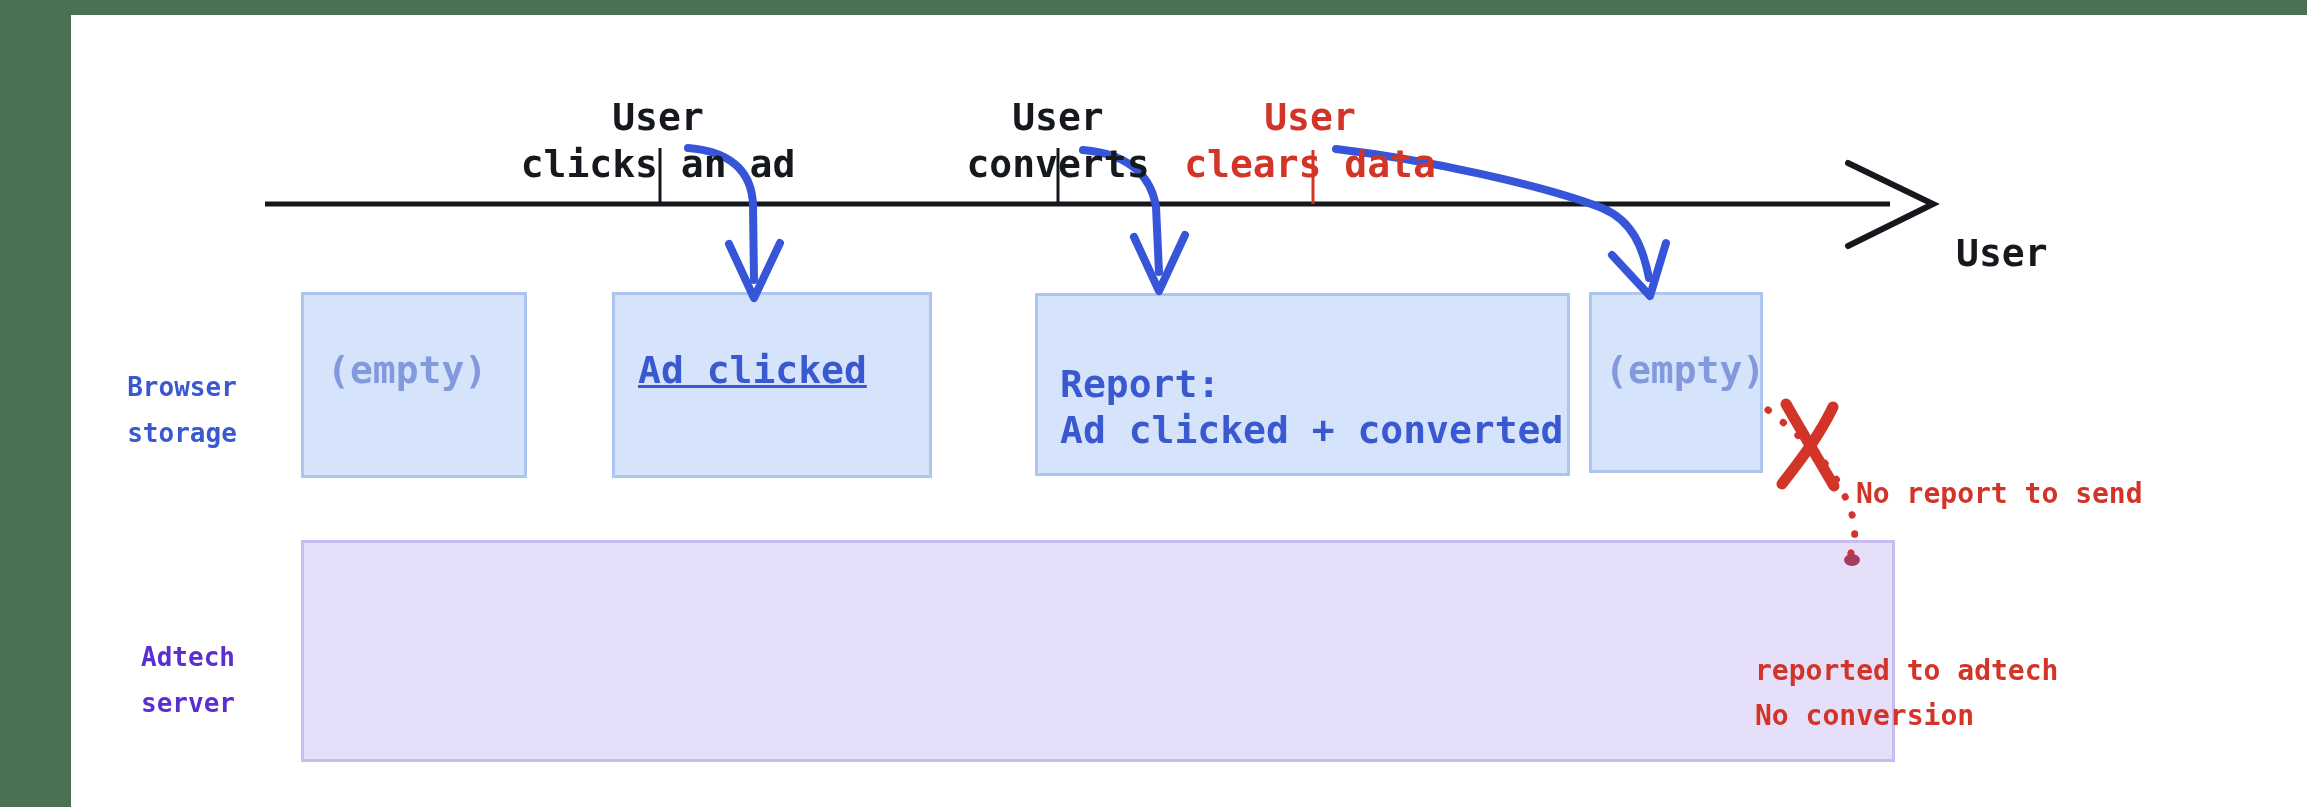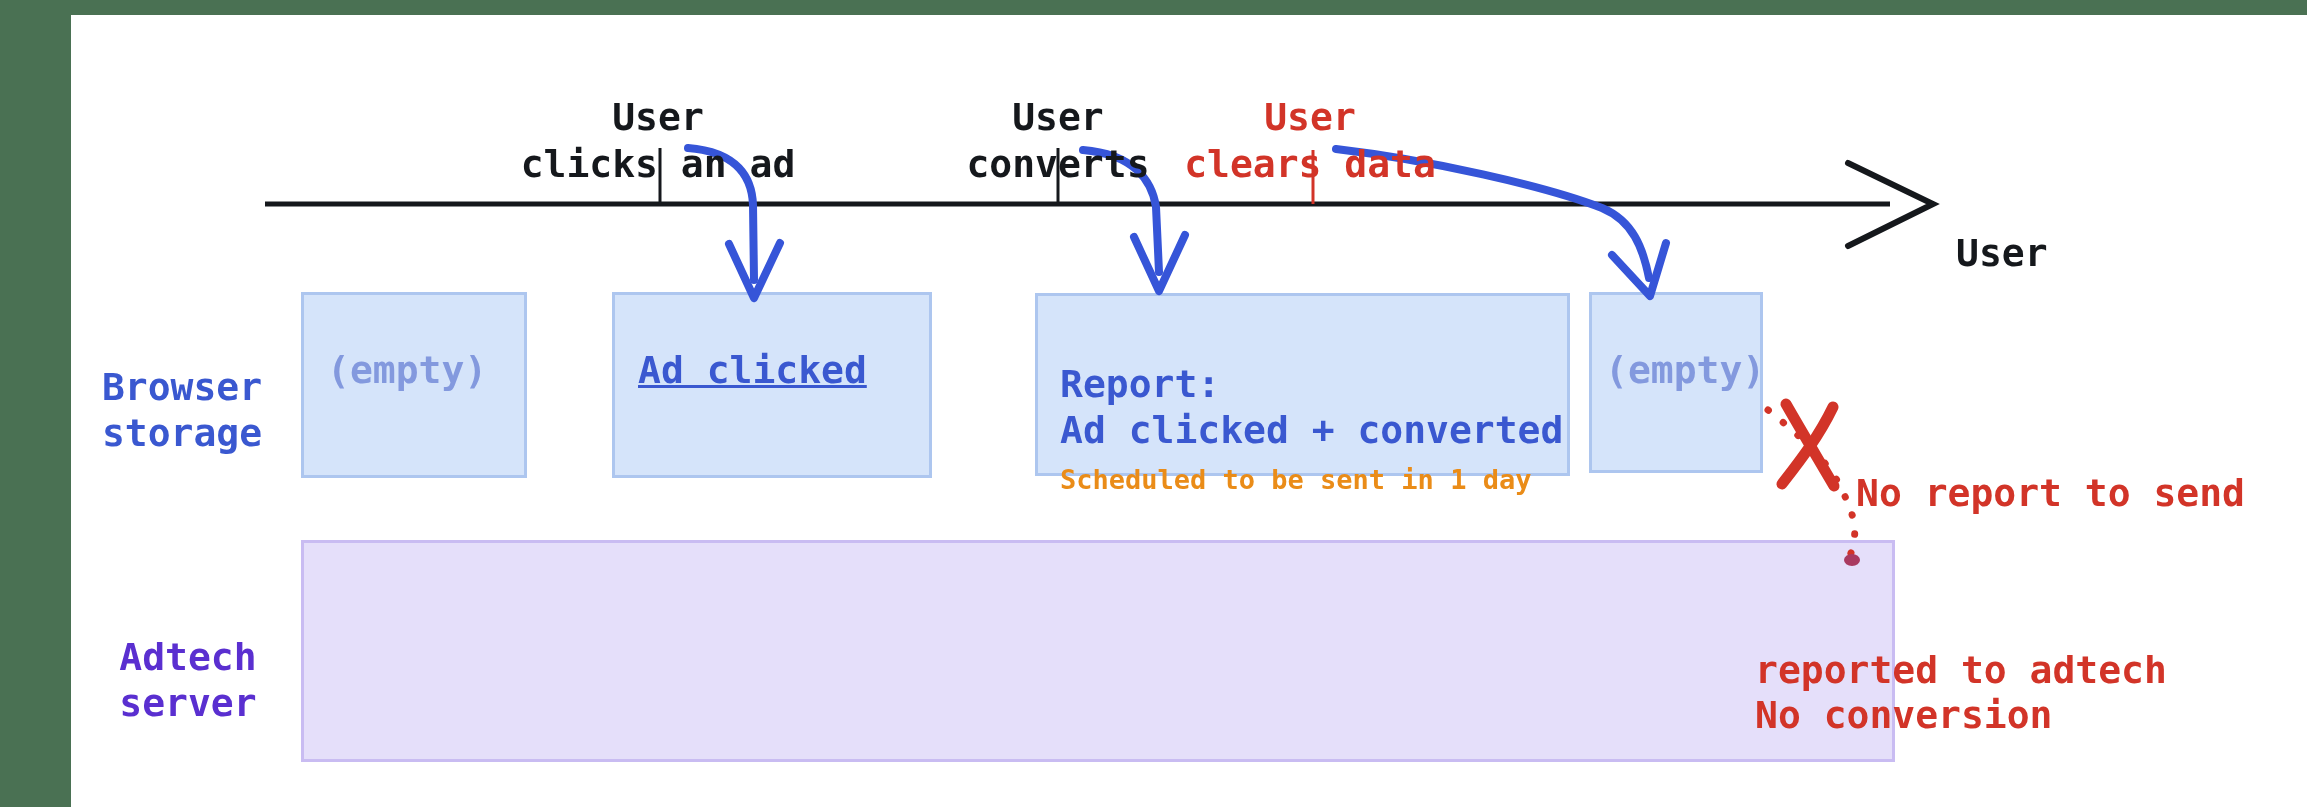--- a/index.html
+++ b/index.html
@@ -23,29 +23,29 @@
   #adtech-box{
     position:absolute; box-sizing:border-box;
     background:var(--purple-fill); border:3px solid var(--purple-border);
   }
   .txt{position:absolute; white-space:nowrap;}
   .event-label{
     top:46px; font-size:38px; line-height:47px; text-align:center;
     transform:translateX(-50%); color:var(--black);
   }
   .event-red{color:var(--red);}
-  .row-label{font-size:38px; line-height:46px; text-align:center; transform:translateX(-50%);}
+  .row-label{font-size:26px; line-height:46px; text-align:center; transform:translateX(-50%);}
   #browser-storage-label{left:182px; top:316px; color:var(--blue-text);}
   #adtech-server-label{left:188px; top:586px; color:var(--purple-text);}
   #time-label{left:1956px; top:185px; font-size:38px; color:var(--black); line-height:40px;}
   .box-text{font-size:38px; line-height:44px;}
   .empty-text{color:var(--empty-text);}
   .blue-box-text{color:var(--blue-text);}
   #report-note{font-size:27px; line-height:32px; color:var(--orange);}
-  .red-note{color:var(--red); font-size:38px; line-height:45px;}
+  .red-note{color:var(--red); font-size:28px; line-height:45px;}
   #svg-layer{position:absolute; left:0; top:0; z-index:5; pointer-events:none;}
   .layer-boxes{z-index:1;} .layer-text{z-index:8;margin-top:48px;}
 </style>
 </head>
 <body>
 
 <div id="stage">
 
   <div id="frame-left" class="frame-strip"></div>
   <div id="frame-top" class="frame-strip"></div>
@@ -101,21 +101,20 @@
   </div>
   <div id="adtech-server-label" class="txt row-label layer-text">
     <div>Adtech</div>
     <div>server</div>
   </div>
 
   <div class="txt box-text empty-text layer-text" style="left:327px;top:300px;">(empty)</div>
   <div class="txt box-text blue-box-text layer-text" style="left:638px;top:300px;text-decoration:underline;">Ad clicked</div>
   <div class="txt box-text blue-box-text layer-text" style="left:1060px;top:314px;">Report:</div>
   <div class="txt box-text blue-box-text layer-text" style="left:1060px;top:360px;">Ad clicked + converted</div>
-  <div id="report-note" class="txt layer-text" style="left:1060px;top:416px;">Scheduled to be sent in 1 day</div>
   <div class="txt box-text empty-text layer-text" style="left:1605px;top:300px;">(empty)</div>
 
   <div class="txt red-note layer-text" style="left:1856px;top:423px;">No report to send</div>
   <div class="txt red-note layer-text" style="left:1755px;top:600px;">
     <div>reported to adtech</div>
     <div>No conversion</div>
   </div>
 
 </div>
 

